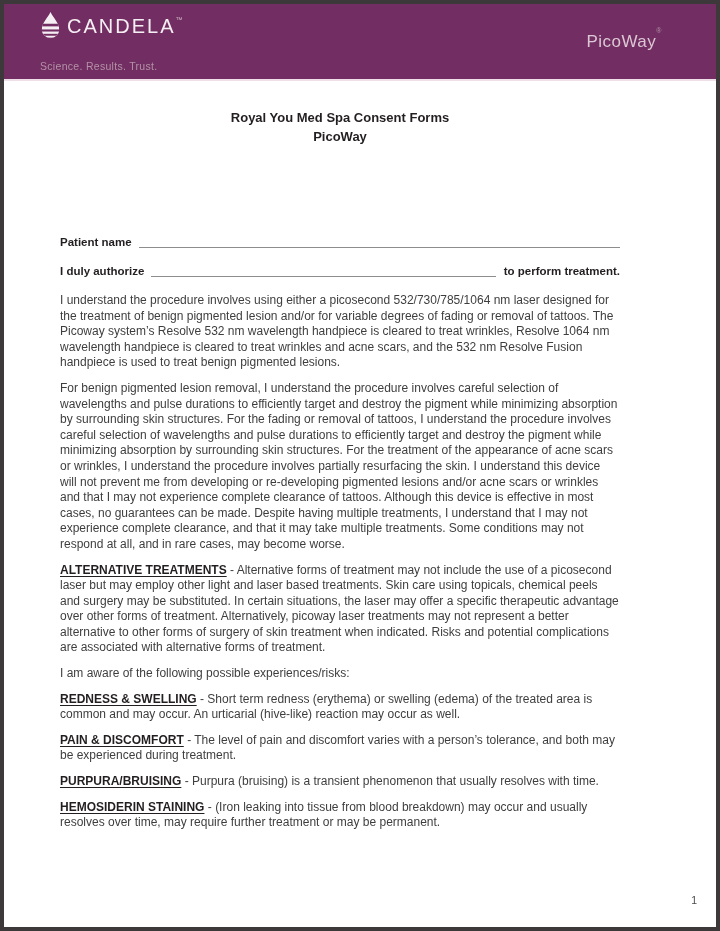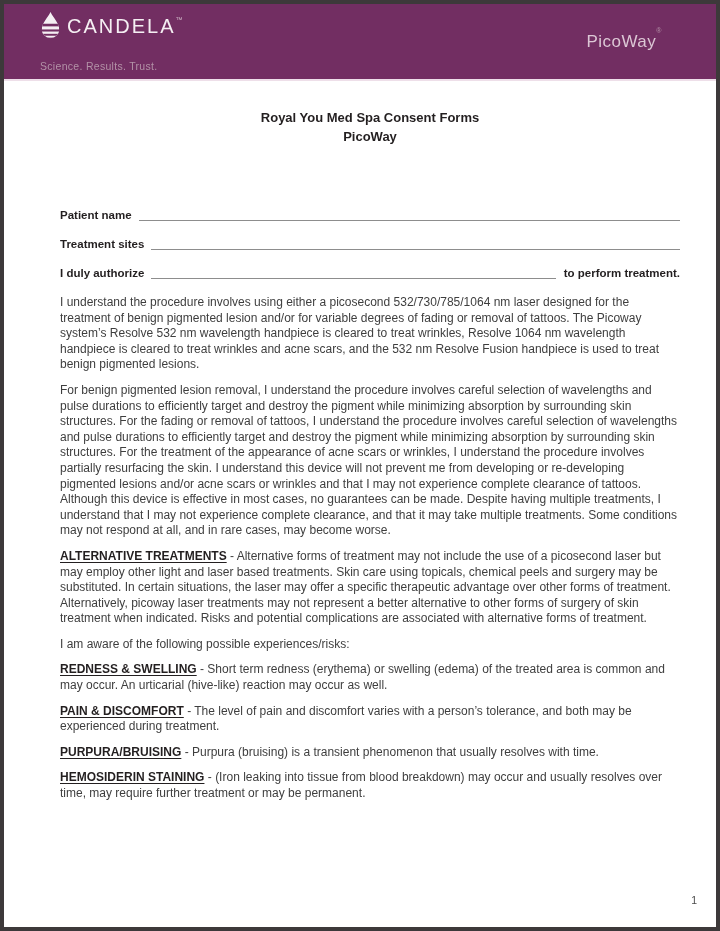--- a/index.html
+++ b/index.html
@@ -20,23 +20,23 @@
   .drop-icon { margin-right:6px; display:inline-flex; }
   .brand-name {
     color:#f5eff3; font-size:20px; letter-spacing:2px; font-weight:400;
     line-height:22px;
   }
   .brand-tm { color:#cbb3c3; font-size:7px; vertical-align:top; position:relative; top:-6px; }
   .tagline { color:#b392a7; font-size:10.5px; margin-top:20px; letter-spacing:0.3px; }
   .product { color:#dcc7d5; font-size:17px; letter-spacing:0.5px; }
   .product-tm { color:#b392a7; font-size:7px; vertical-align:top; position:relative; top:-5px; }
   
-  .doc { padding:27px 36px 0 56px; }
+  .doc { padding:27px 96px 0 56px; }
   .title { text-align:center; font-weight:bold; font-size:13px; color:#231f20; line-height:19px; }
-  .fields { margin-top:58px;text-align:center; }
+  .fields { margin-top:85px;text-align:center; }
   .field-row {
     display:flex; align-items:flex-end;
     font-weight:bold; font-size:11.5px; color:#231f20;
     margin-bottom:12px; height:17px;
   }
   .field-label { white-space:nowrap; }
   .field-line {
     flex:1 1 auto; border-bottom:1.2px solid #8d8d8d;
     height:15px; margin-left:7px; min-width:40px;
   }
@@ -92,24 +92,20 @@
       <div>Royal You Med Spa Consent Forms</div>
       <div>PicoWay</div>
     </div>
 
     <div class="fields">
       <div class="field-row">
         <span class="field-label">Patient name</span>
         <span class="field-line"></span>
       </div>
       <div class="field-row">
-        <span class="field-label">Treatment sites</span>
-        <span class="field-line"></span>
-      </div>
-      <div class="field-row">
         <span class="field-label">I duly authorize</span>
         <span class="field-line"></span>
         <span class="field-suffix">to perform treatment.</span>
       </div>
     </div>
 
     <div class="paras">
       <p>I understand the procedure involves using either a picosecond 532/730/785/1064 nm laser designed for the treatment of benign pigmented lesion and/or for variable degrees of fading or removal of tattoos. The Picoway system’s Resolve 532 nm wavelength handpiece is cleared to treat wrinkles, Resolve 1064 nm wavelength handpiece is cleared to treat wrinkles and acne scars, and the 532 nm Resolve Fusion handpiece is used to treat benign pigmented lesions.</p>
       <p>For benign pigmented lesion removal, I understand the procedure involves careful selection of wavelengths and pulse durations to efficiently target and destroy the pigment while minimizing absorption by surrounding skin structures. For the fading or removal of tattoos, I understand the procedure involves careful selection of wavelengths and pulse durations to efficiently target and destroy the pigment while minimizing absorption by surrounding skin structures. For the treatment of the appearance of acne scars or wrinkles, I understand the procedure involves partially resurfacing the skin. I understand this device will not prevent me from developing or re-developing pigmented lesions and/or acne scars or wrinkles and that I may not experience complete clearance of tattoos. Although this device is effective in most cases, no guarantees can be made. Despite having multiple treatments, I understand that I may not experience complete clearance, and that it may take multiple treatments. Some conditions may not respond at all, and in rare cases, may become worse.</p>
 

